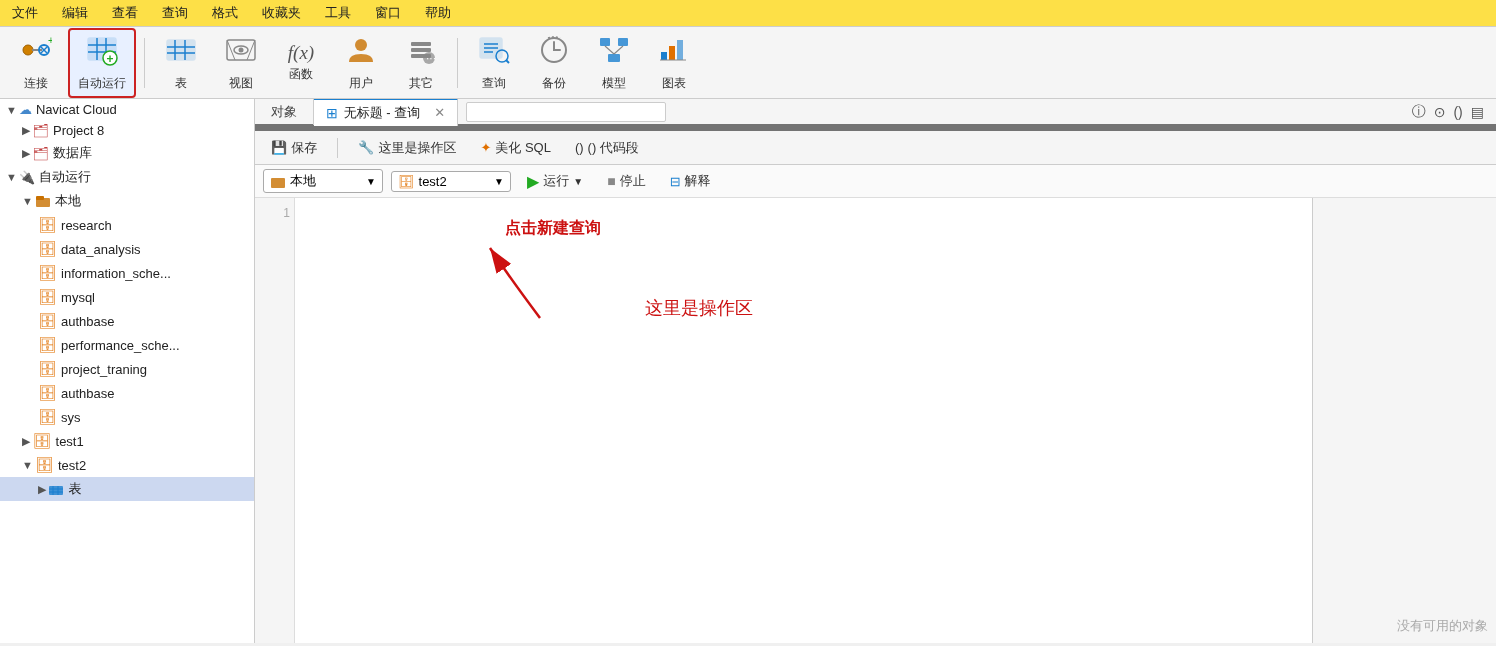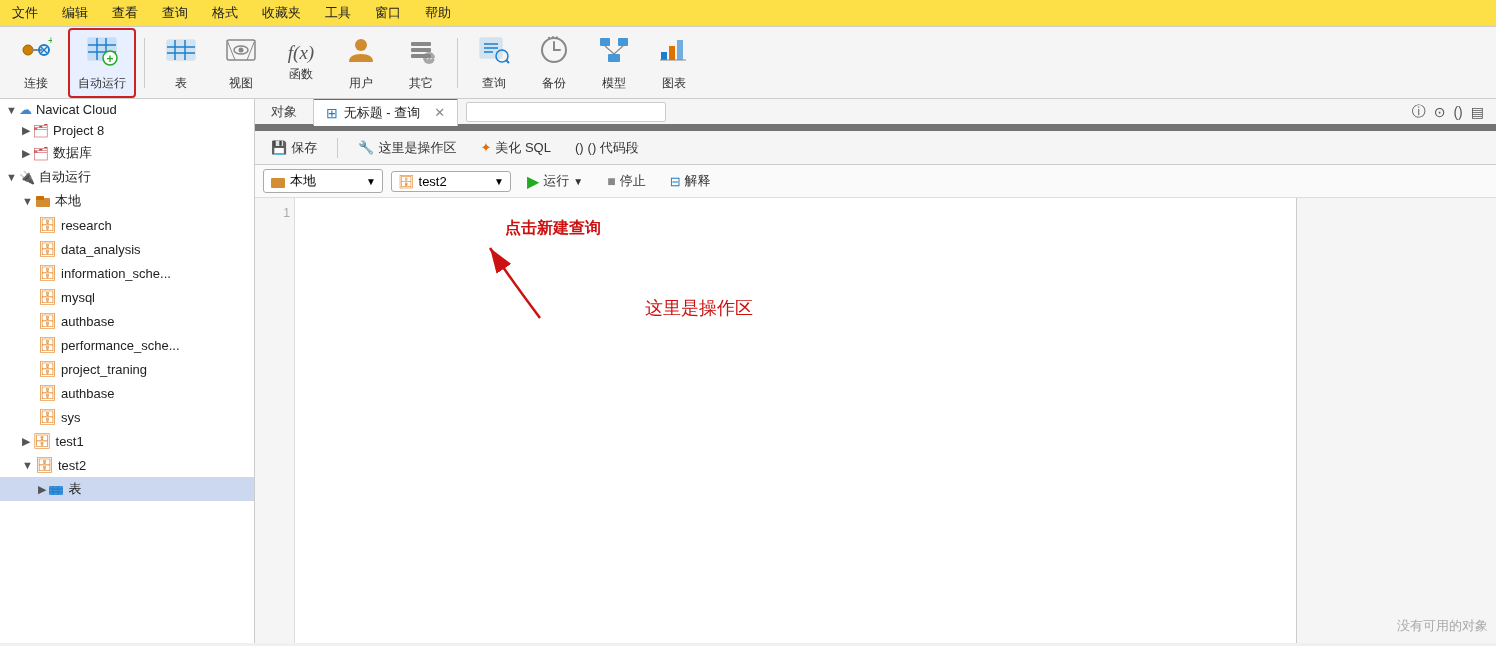--- a/index.html
+++ b/index.html
@@ -241,21 +241,21 @@
     .annotation-center {
       position: absolute;
       top: 98px;
       left: 350px;
       color: #cc1111;
       font-size: 18px;
     }
 
     
     .right-panel {
-      width: 200px;
+      width: 184px;
       background: #f5f5f5;
       border-left: 1px solid #ccc;
       display: flex;
       align-items: flex-end;
       justify-content: flex-end;
       padding: 8px;
       font-size: 13px;
       color: #aaa;
     }
 

